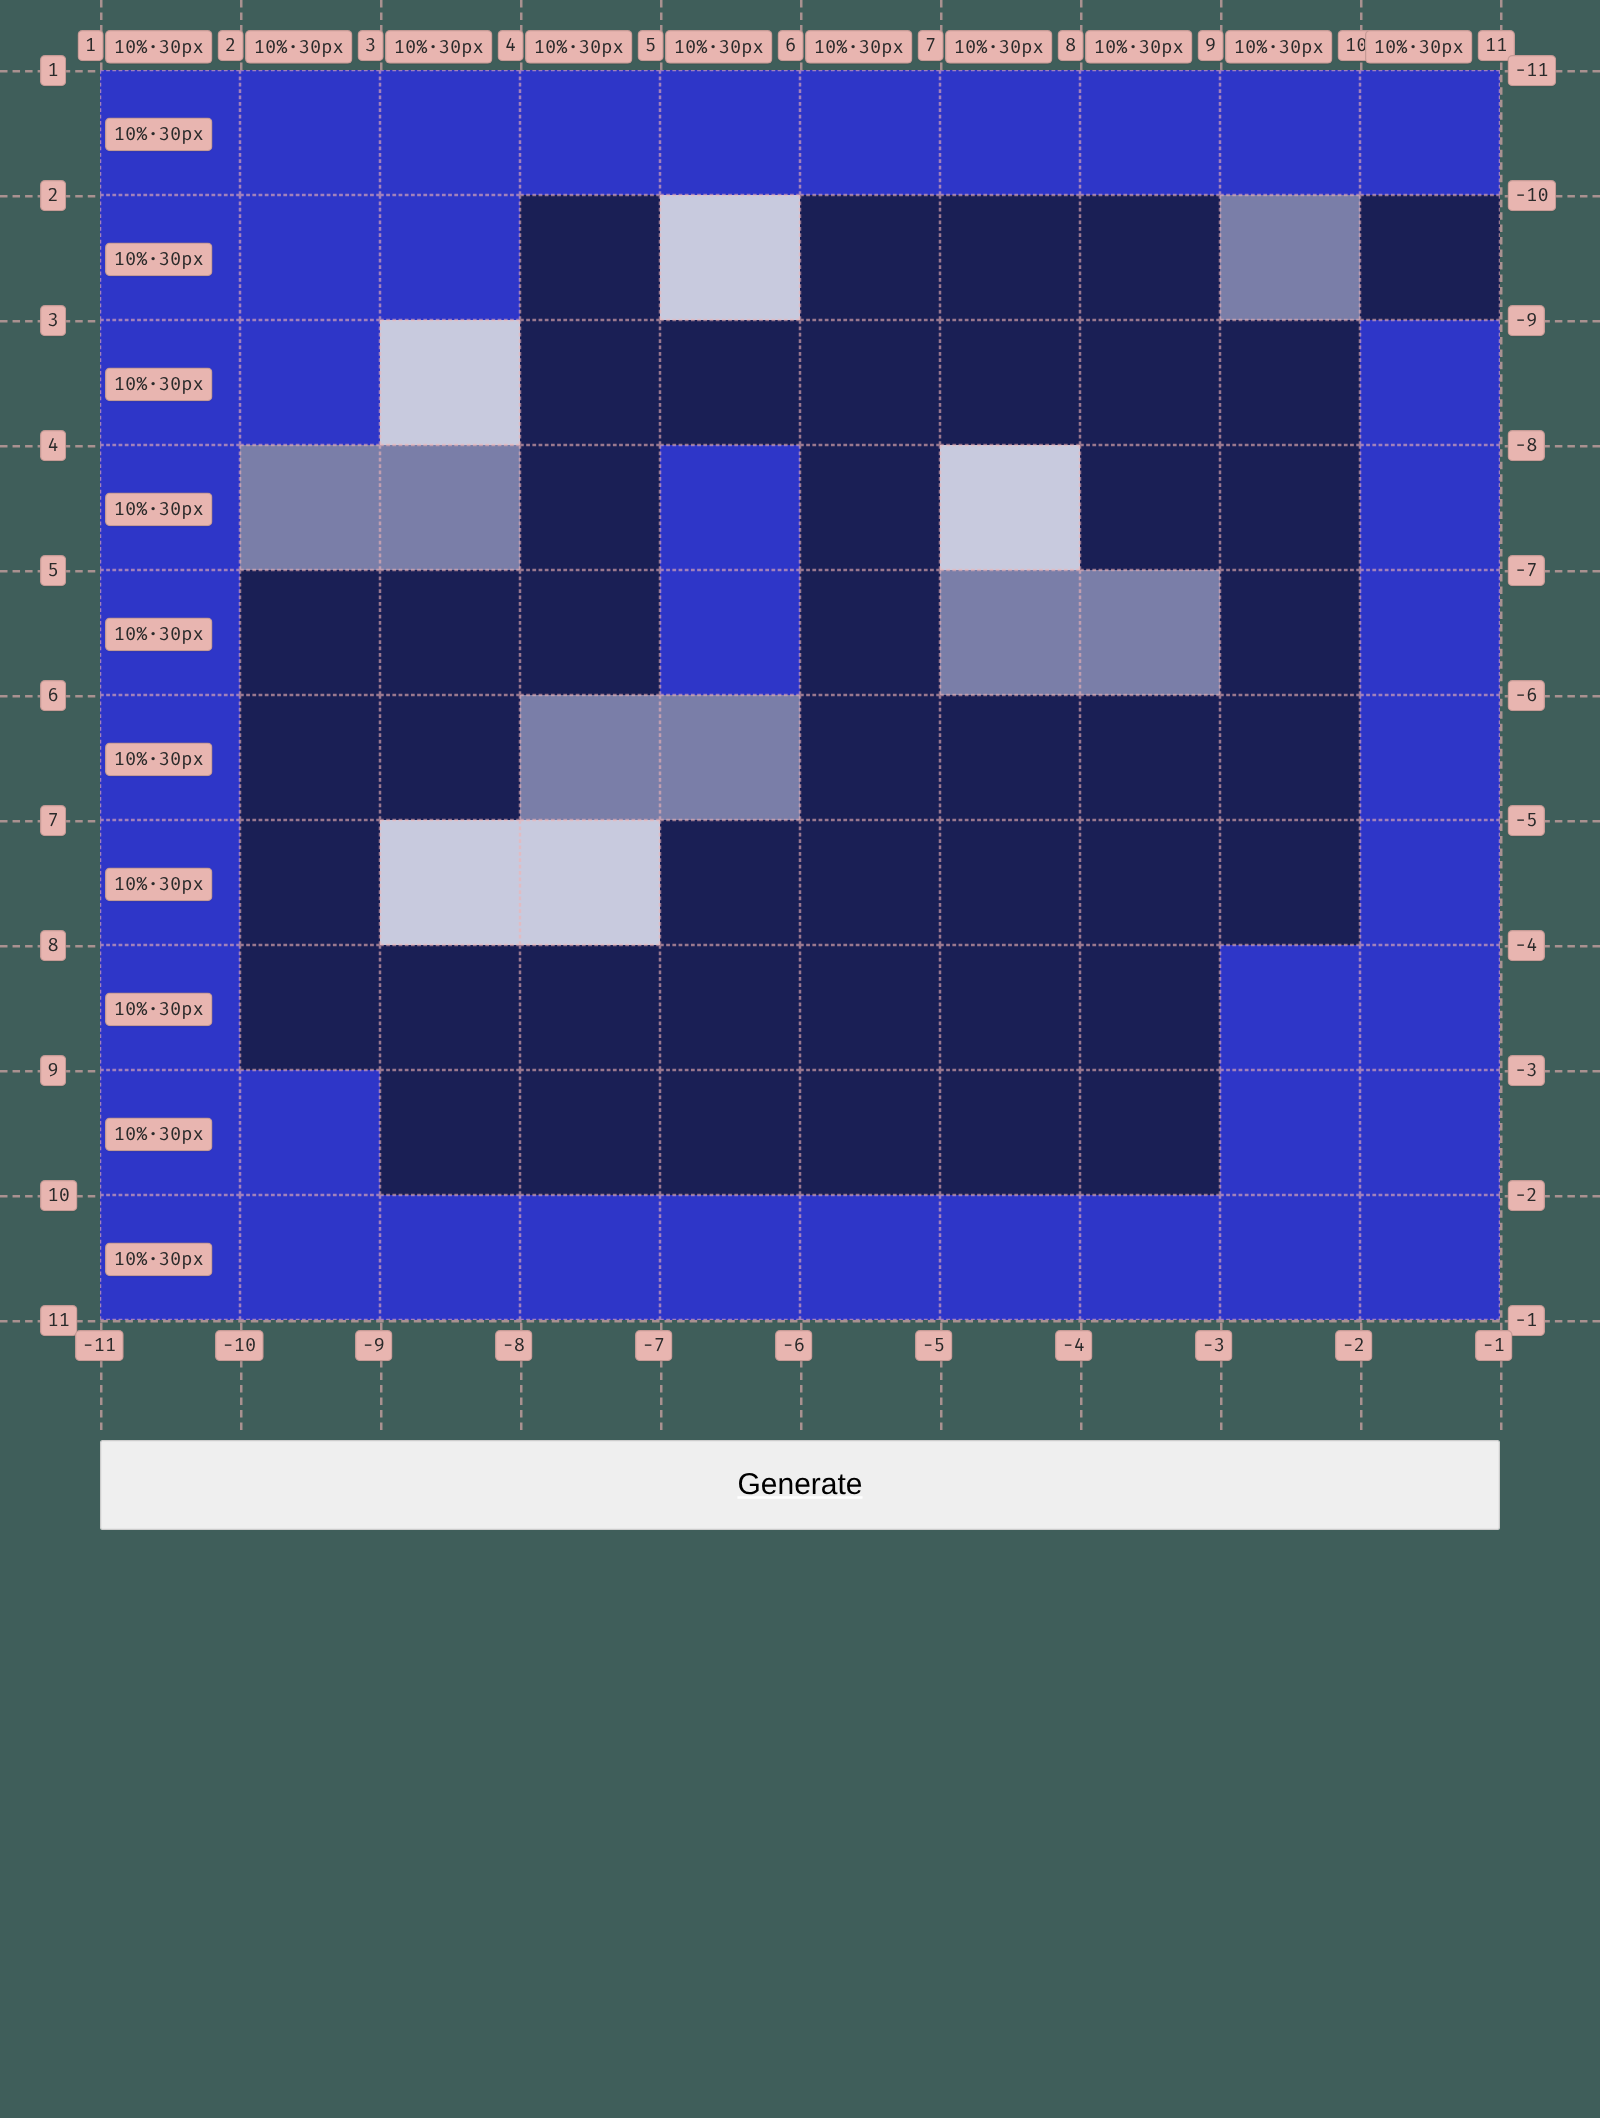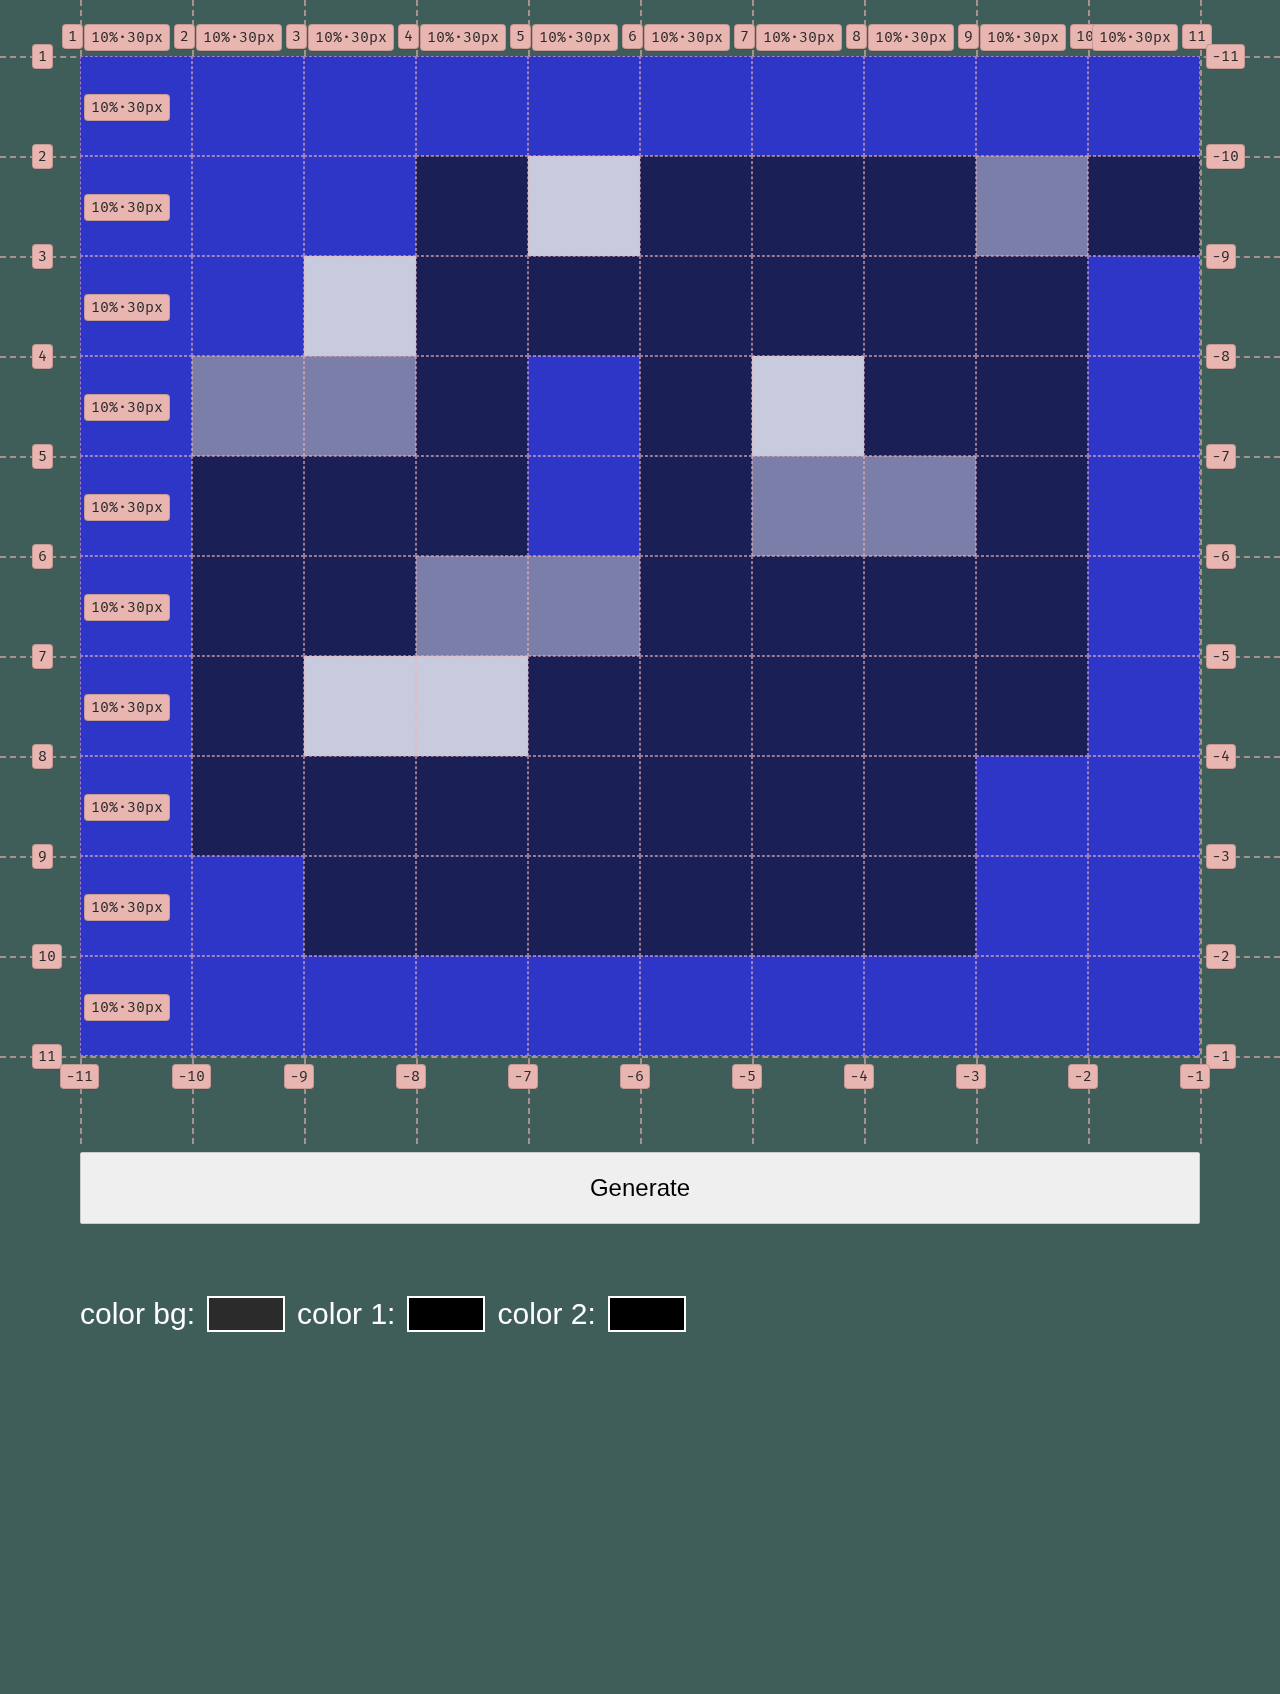--- a/index.html
+++ b/index.html
@@ -62,20 +62,21 @@
     border: 1px solid rgba(0,0,0,0.15);
     white-space: nowrap;
     box-shadow: 0 1px 0 rgba(0,0,0,0.05);
   }
   .tag.small { font-size: 15px; padding:1px 5px; }
   .tag.track { font-size: 15px; }
 
   
   .controls {
     margin: 40px 80px 0 80px;
+    text-decoration: underline;
   }
   .btn-generate {
     display: block;
     width: 100%;
     height: 72px;
     background: #efefef;
     color: #000;
     font-size: 24px;
     border: 1px solid #ccc;
     border-radius: 2px;
@@ -332,24 +333,16 @@
         <div class="tag small" style="left: 812px; top: 1032px;">-4</div>
         <div class="tag small" style="left: 924px; top: 1032px;">-3</div>
         <div class="tag small" style="left: 1036px; top: 1032px;">-2</div>
         <div class="tag small" style="left: 1148px; top: 1032px;">-1</div>
       </div>
   </div>
 
   <div class="controls">
     <button class="btn-generate">Generate</button>
 
-    <div class="row-colors">
-      <span>color bg:</span>
-      <button class="color-swatch" id="sw-bg" style="background: rgb(43, 43, 43);"></button>
-      <span>color 1:</span>
-      <button class="color-swatch" id="sw-c1" style="background: rgb(0, 0, 0);"></button>
-      <span>color 2:</span>
-      <button class="color-swatch" id="sw-c2" style="background: rgb(0, 0, 0);"></button>
-    </div>
 
   </div>
 
 </div>
 
 </body></html>

